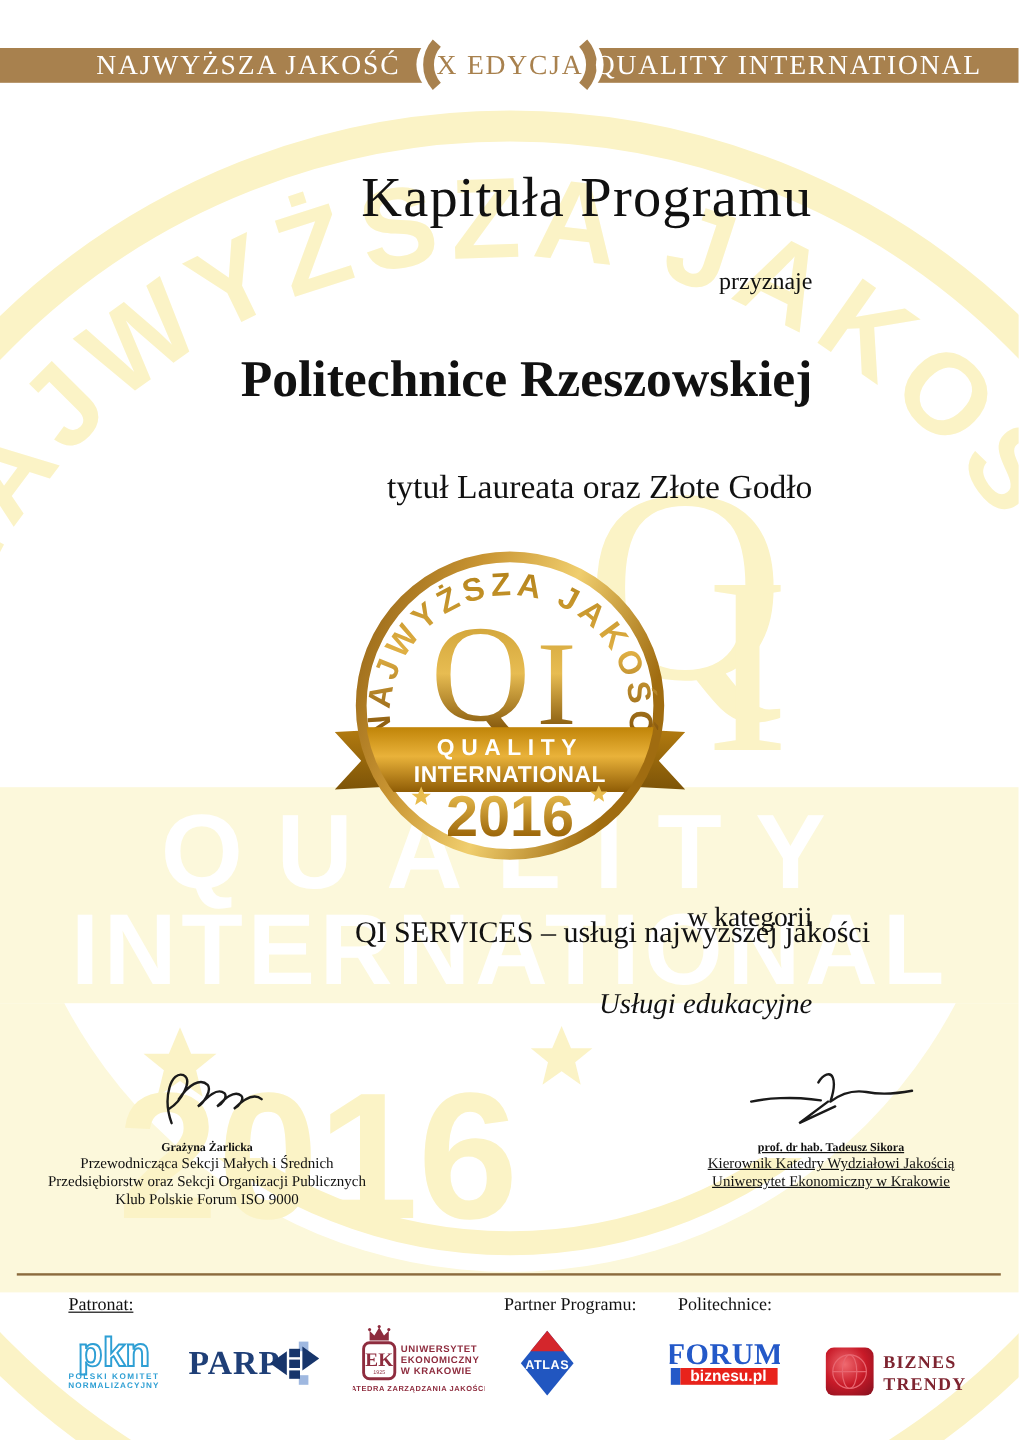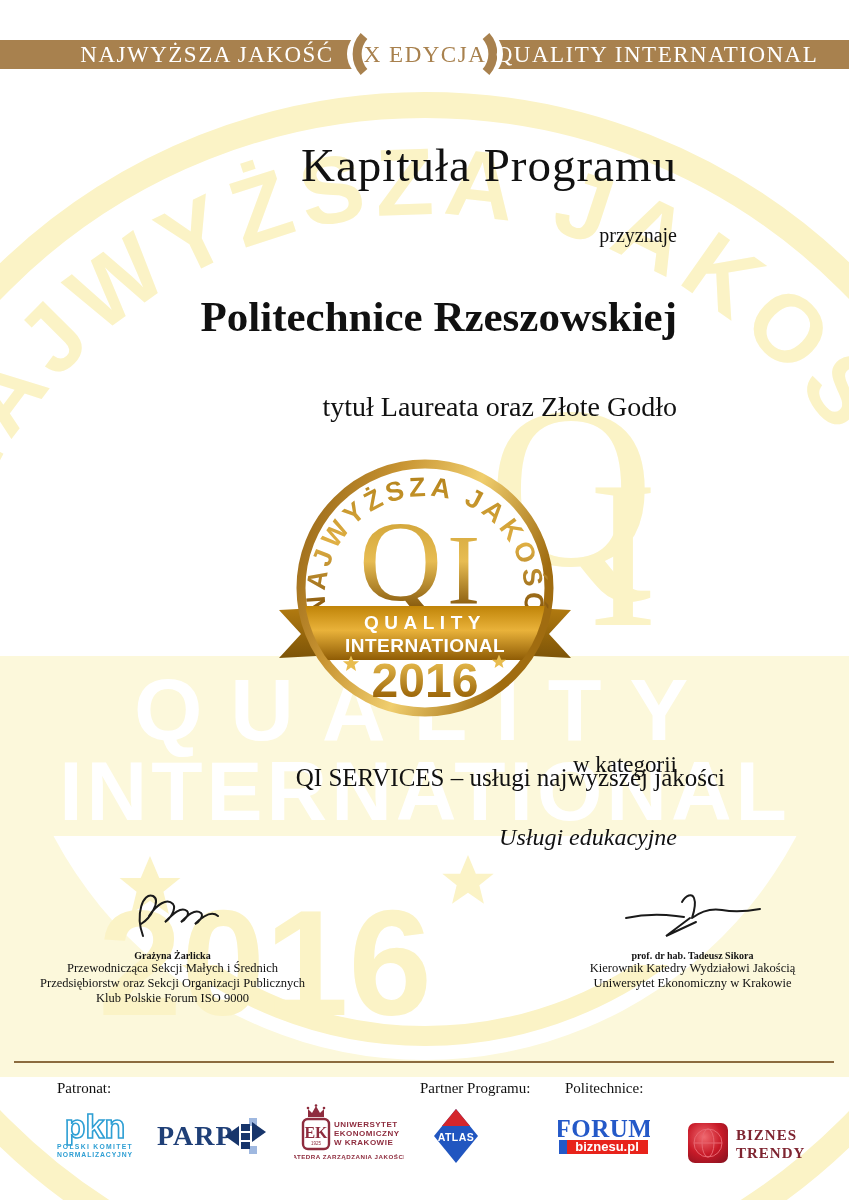--- a/index.html
+++ b/index.html
@@ -129,32 +129,32 @@
     <svg width="120" height="58" viewBox="0 0 120 58">
       <path d="M30,50 C22,28 30,6 40,10 C48,14 38,32 28,38 M36,30 C44,18 54,12 60,18 C64,23 56,34 52,36 C60,28 68,20 74,25 C77,28 72,34 68,36 C74,30 82,22 88,27 C91,30 86,36 82,38 C88,32 98,24 105,30" fill="none" stroke="#1a1a1a" stroke-width="2" stroke-linecap="round"></path>
     </svg>
     <div class="sig-name">Grażyna Żarlicka</div>
     <div class="sig-role">Przewodnicząca Sekcji Małych i Średnich</div>
     <div class="sig-role">Przedsiębiorstw oraz Sekcji Organizacji Publicznych</div>
     <div class="sig-role">Klub Polskie Forum ISO 9000</div>
   </div>
 
 
-  <div class="sig-col" style="left:565px;top:890px;width:255px;">
+  <div class="sig-col" style="left:565px;top:890px;width:255px;text-decoration:underline;">
     <svg width="150" height="54" viewBox="0 0 150 54">
       <path d="M8,28 C22,25 42,24 58,26 L66,27 M64,12 C68,5 74,3 76,8 C78,13 76,22 74,28 M74,28 C82,22 92,18 104,20 C114,22 126,22 142,19 M72,28 L48,46 L78,32" fill="none" stroke="#1a1a1a" stroke-width="2" stroke-linecap="round"></path>
     </svg>
     <div class="sig-name">prof. dr hab. Tadeusz Sikora</div>
     <div class="sig-role">Kierownik Katedry Wydziałowi Jakością</div>
     <div class="sig-role">Uniwersytet Ekonomiczny w Krakowie</div>
   </div>
 
   <div class="divider"></div>
 
-  <div class="foot-label" style="left:57px;">Patronat:</div>
+  <div class="foot-label" style="left:57px;text-decoration:underline;">Patronat:</div>
   <div class="foot-label" style="left:420px;">Partner Programu:</div>
   <div class="foot-label" style="left:565px;">Politechnice:</div>
 
   <svg class="abs" style="left:53px;top:1110px;" width="84" height="50" viewBox="0 0 84 50">
     <text x="42" y="28" text-anchor="middle" font-size="34" font-weight="bold" fill="none" stroke="#2E9FD4" stroke-width="1.6">pkn</text>
     <text x="42" y="39" text-anchor="middle" font-size="6.8" font-weight="bold" fill="#2E9FD4" letter-spacing="1.3">POLSKI KOMITET</text>
     <text x="42" y="47" text-anchor="middle" font-size="6.8" font-weight="bold" fill="#2E9FD4" letter-spacing="0.9">NORMALIZACYJNY</text>
   </svg>
 
   <svg class="abs" style="left:157px;top:1114px;" width="112" height="42" viewBox="0 0 112 42">

